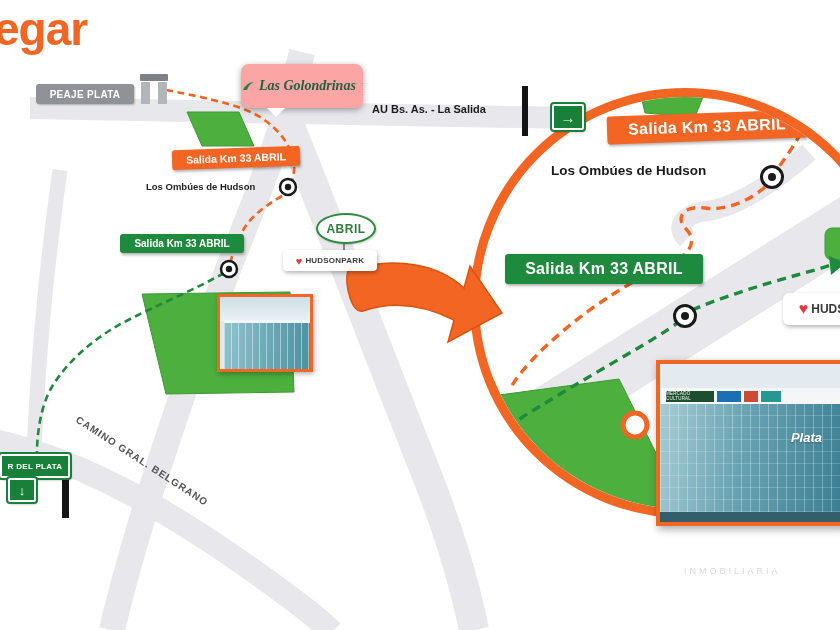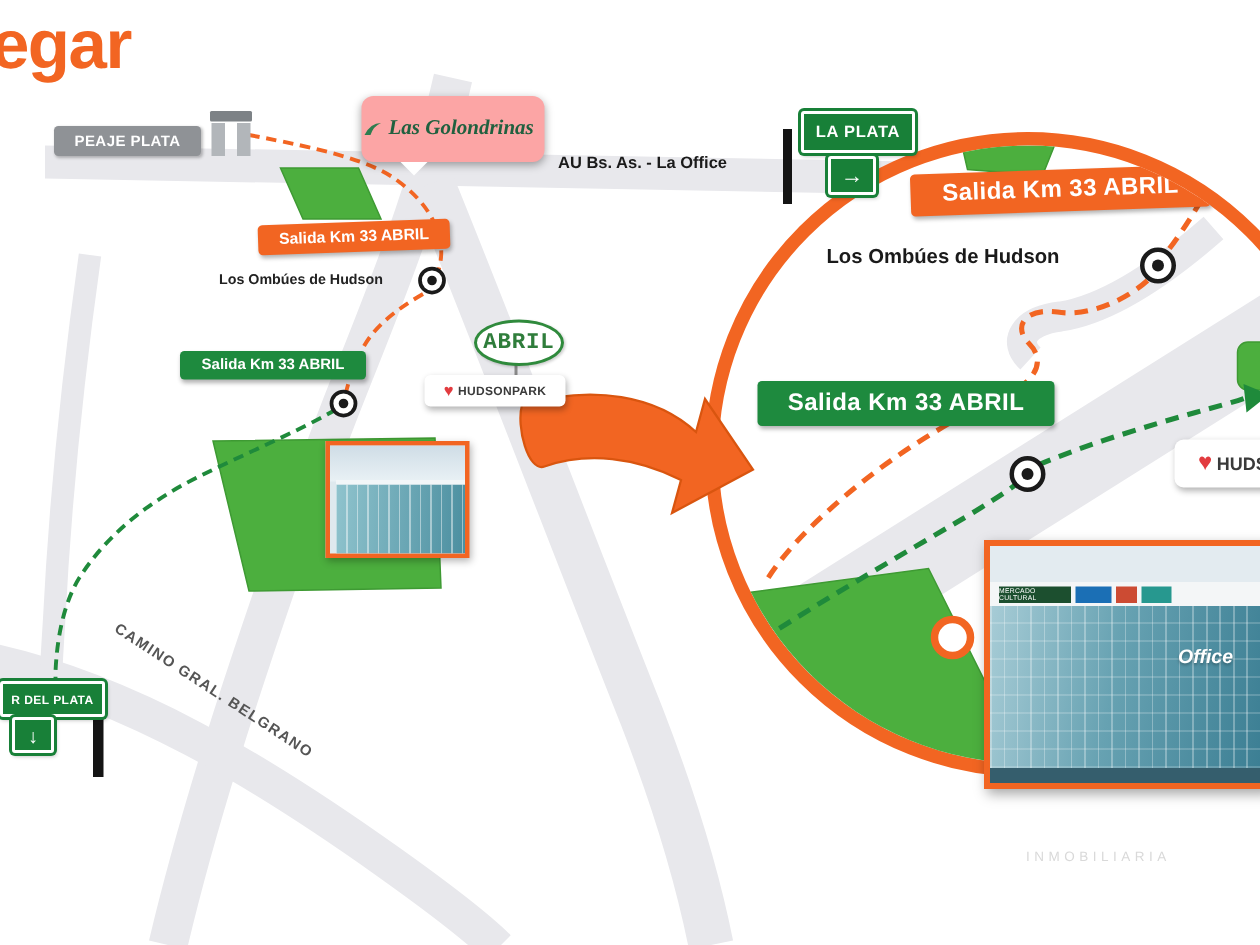--- a/index.html
+++ b/index.html
@@ -56,22 +56,22 @@
   .mdp{left:0px;top:454px;width:66px;height:20px;font-size:8px;letter-spacing:.3px;}
   .mdp-arrow{left:8px;top:478px;width:24px;height:20px;font-size:13px;}
 
   .post{position:absolute;background:#141414;z-index:7;}
   .post-laplata{left:522px;top:86px;width:6px;height:50px;}
   .post-mdp{left:62px;top:460px;width:7px;height:58px;}
 
   
   .abril{position:absolute;left:316px;top:213px;width:56px;height:27px;background:#fff;
          border:2px solid #2F8A3C;border-radius:50%;display:flex;align-items:center;
-         justify-content:center;font-size:15px;font-weight:bold;color:#2F7D3B;
-         letter-spacing:.5px;z-index:8;box-shadow:1px 1px 2px rgba(0,0,0,.2);font-family:Liberation Mono, monospace;}
+         justify-content:center;font-size:12px;font-weight:bold;color:#2F7D3B;
+         letter-spacing:.5px;z-index:8;box-shadow:1px 1px 2px rgba(0,0,0,.2);}
   .abril-post{position:absolute;left:343px;top:241px;width:2px;height:17px;background:#8a8a8a;z-index:7;}
 
   
   .hpark{position:absolute;background:#fff;border-radius:4px;z-index:8;
          box-shadow:1px 2px 4px rgba(0,0,0,.3);display:flex;align-items:center;
          justify-content:center;gap:3px;white-space:nowrap;}
   .hpark .heart{color:#E23B3F;}
   .hpark .htxt{font-weight:bold;color:#3a3a3a;}
   .hpark1{left:283px;top:250px;width:94px;height:21px;}
   .hpark1 .heart{font-size:11px;} .hpark1 .htxt{font-size:8px;letter-spacing:.2px;}
@@ -174,26 +174,23 @@
     <div class="col c2"></div>
   </div>
 
   <div class="golon">
     <svg width="14" height="12">
         <path d="M2,10 Q6,2 13,2 Q8,4 6,10 Z" fill="#2e7d4f"></path>
       </svg>
     <span class="name">Las Golondrinas</span>
   </div>
 
-  <div class="roadlabel">AU Bs. As. - La Office</div>
+  <div class="roadlabel">AU Bs. As. - La Salida</div>
 
   <div class="post post-laplata"></div>
-  <div class="gsign laplata">
-    <span>LA PLATA</span>
-  </div>
   <div class="gsign laplata-arrow">
     <span>→</span>
   </div>
 
   <div class="badge orange b1">Salida Km 33 ABRIL</div>
   <div class="small-label ombues1">Los Ombúes de Hudson</div>
   <div class="badge green b2">Salida Km 33 ABRIL</div>
 
   <div class="abril">
     <span>ABRIL</span>
@@ -266,19 +263,19 @@
 
   <div class="photo">
     <div class="p-sky"></div>
     <div class="p-canopy">
       <div class="sblock s1">MERCADO CULTURAL</div>
       <div class="sblock s2"></div>
       <div class="sblock s3"></div>
       <div class="sblock s4"></div>
     </div>
     <div class="p-glass"></div>
-    <div class="office">Office</div>
+    <div class="office">Plata</div>
     <div class="p-base"></div>
   </div>
 
   <div class="wm-small">INMOBILIARIA</div>
 
 </div>
 
 </body></html>

